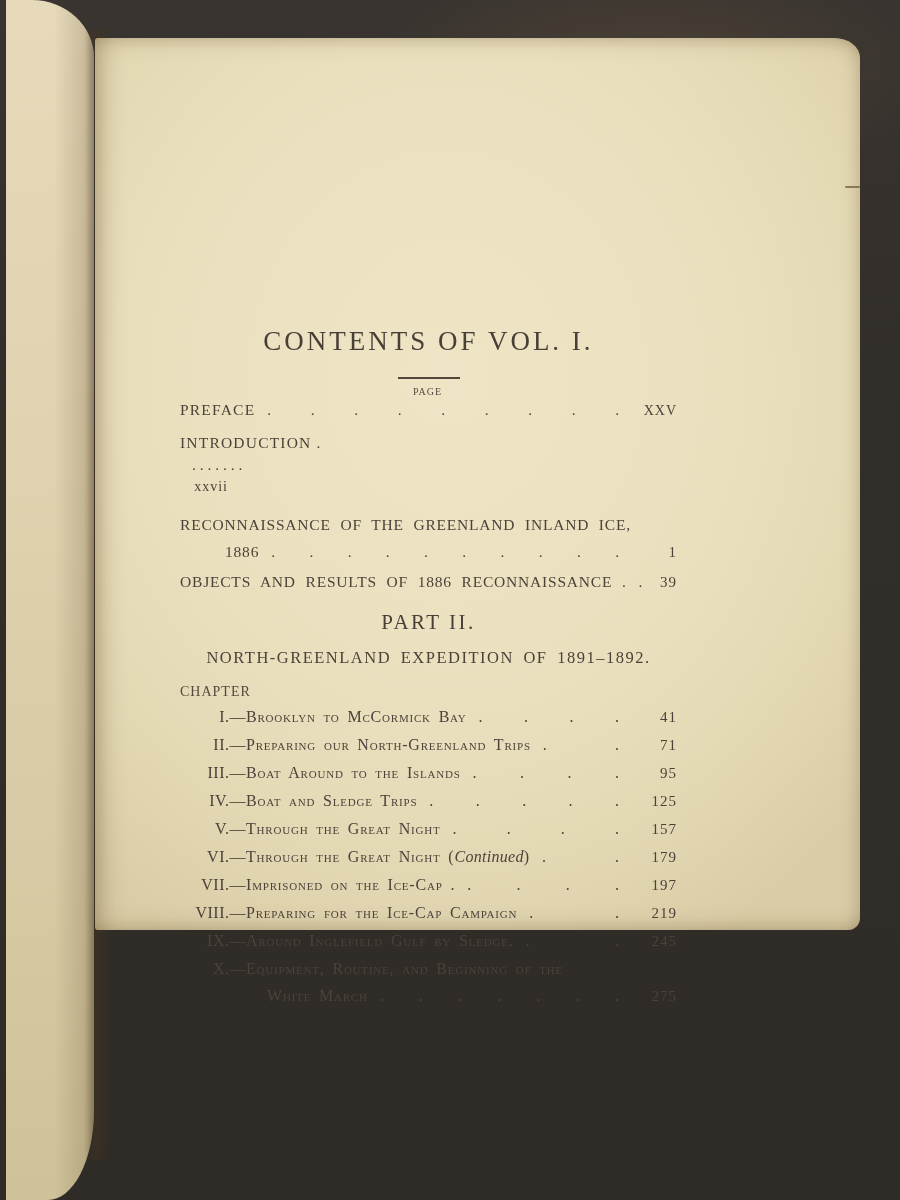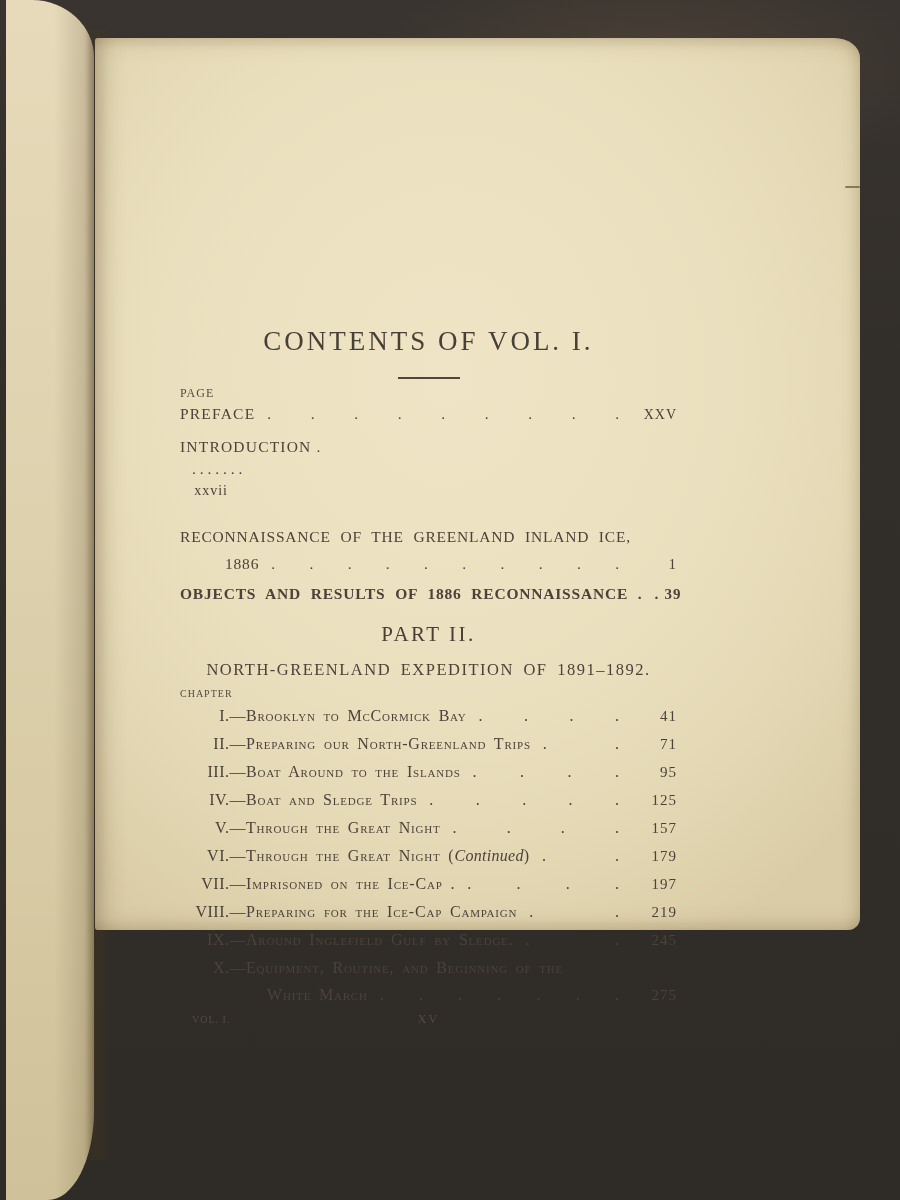--- a/index.html
+++ b/index.html
@@ -50,21 +50,21 @@
   }
   .content { position: absolute; left: 85px; top: 288px; width: 497px; }
 
   .title {
     font-size: 27px; font-weight: normal; letter-spacing: 3px;
     text-align: center; color: #483f37; white-space: nowrap;
   }
   .rule { width: 62px; height: 2px; background: #54463a; margin: 20px auto 0 auto; }
 
   .page-col-label {
-    margin-top: 7px; text-align: left; font-size: 12px;
+    margin-top: 7px; text-align: center; font-size: 10px;
     letter-spacing: 1px; padding-right: 2px; color: #564a40;
   }
 
   .toc-row {
     display: flex; align-items: baseline; line-height: 22px;
     font-size: 15.5px; letter-spacing: 1.2px; margin-top: 2px;
   }
   .toc-row + .toc-row { margin-top: 10px; flex-direction: column; }
   .toc-label { white-space: nowrap; }
 
@@ -78,31 +78,31 @@
   .pnum-sm { font-size: 14px; }
 
   .part-heading {
     font-size: 21px; font-weight: normal; letter-spacing: 2.5px;
     text-align: center; color: #483f37; white-space: nowrap;
   }
   .part1-heading { margin-top: 9px; }
   .part2-heading { margin-top: 17px; }
 
   .caps-row { font-size: 15.5px; letter-spacing: 0.8px; word-spacing: 5px; line-height: 22px; }
-  .caps-line1 { margin-top: 24px; }
+  .caps-line1 { margin-top: 16px; }
   .caps-flex { display: flex; align-items: baseline; }
   .indent-1886 { padding-left: 45px; white-space: nowrap; }
   .caps-row2 { margin-top: 5px; }
-  .objects-row { margin-top: 8px; font-weight: bold; }
+  .objects-row { margin-top: 8px; }
 
   .part-subheading {
     margin-top: 13px; text-align: center; font-size: 16.5px;
     letter-spacing: 1.5px; word-spacing: 4px; white-space: nowrap;
   }
-  .chapter-col-label { margin-top: 8px; font-size: 10px; letter-spacing: 1px; color: #564a40; }
+  .chapter-col-label { margin-top: 16px; font-size: 14px; letter-spacing: 1px; color: #564a40; }
 
   .chapters { margin-top: 3px; }
   .ch-row { display: flex; align-items: baseline; line-height: 28px; font-size: 16px; }
   .ch-num { width: 66px; text-align: right; white-space: pre; letter-spacing: 0.5px; }
   .sc { font-variant: small-caps; letter-spacing: 0.8px; word-spacing: 3px; white-space: nowrap; text-align: right; }
   .cont { font-style: italic; font-variant: normal; letter-spacing: 0.3px; }
   .ch-line2 { padding-left: 87px; line-height: 26px; }
 
   .footer { position: relative; margin-top: 4px; height: 16px; }
   .footer-vol { position: absolute; left: 12px; top: 2px; font-size: 10px; letter-spacing: 1px; color: #564a40; }
@@ -226,20 +226,16 @@
           <span class="sc">Equipment, Routine, and Beginning of the</span>
         </div>
         <div class="ch-row ch-line2">
           <span class="sc">White March</span>
           <span class="leader">. . . . . . .</span>
           <span class="pnum">275</span>
         </div>
 
       </div>
 
-      <div class="footer">
-        <span class="footer-vol">VOL. I.</span>
-        <span class="footer-folio">XV</span>
-      </div>
 
     </div>
   </div>
 </div>
 
 </body></html>

